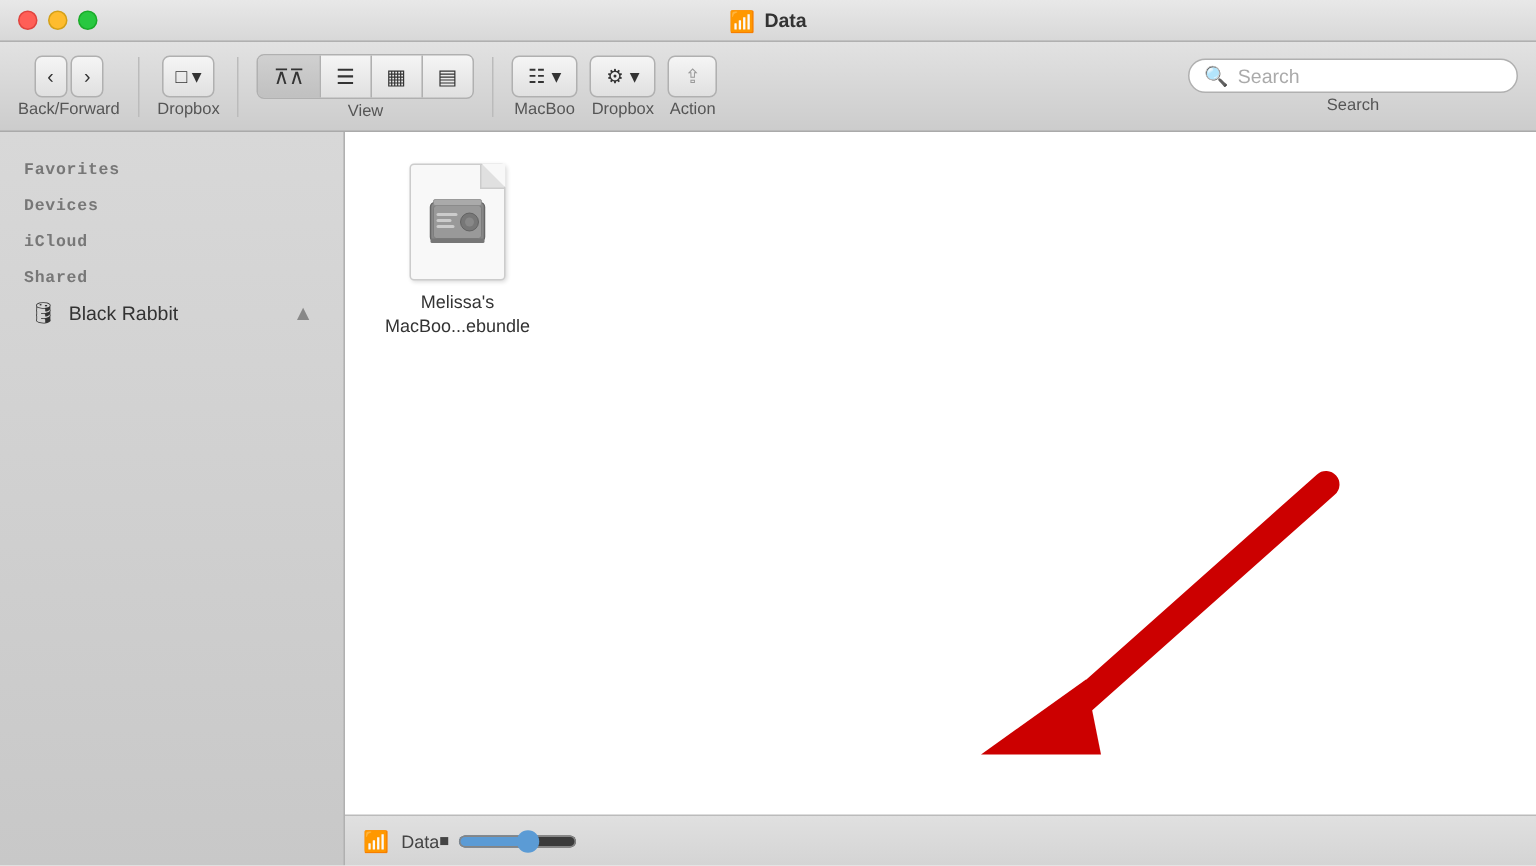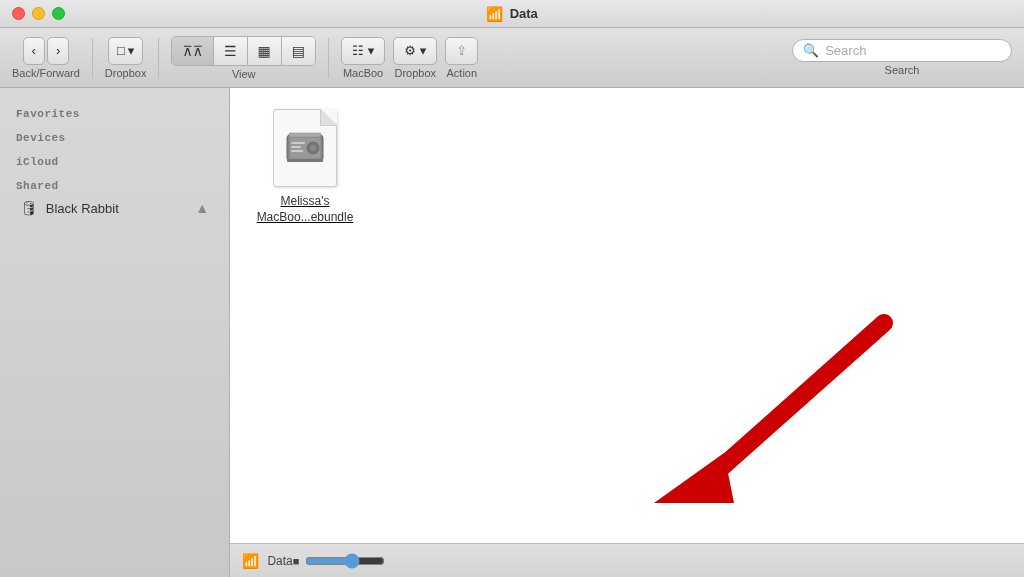--- a/index.html
+++ b/index.html
@@ -218,21 +218,20 @@
       flex: 1;
       background: #fff;
       position: relative;
       display: flex;
       flex-direction: column;
     }
     .content-main {
       flex: 1;
       padding: 20px;
       position: relative;
-      text-decoration: underline;
     }
 
     
     .file-item {
       display: flex;
       flex-direction: column;
       align-items: center;
       width: 110px;
       cursor: pointer;
     }

